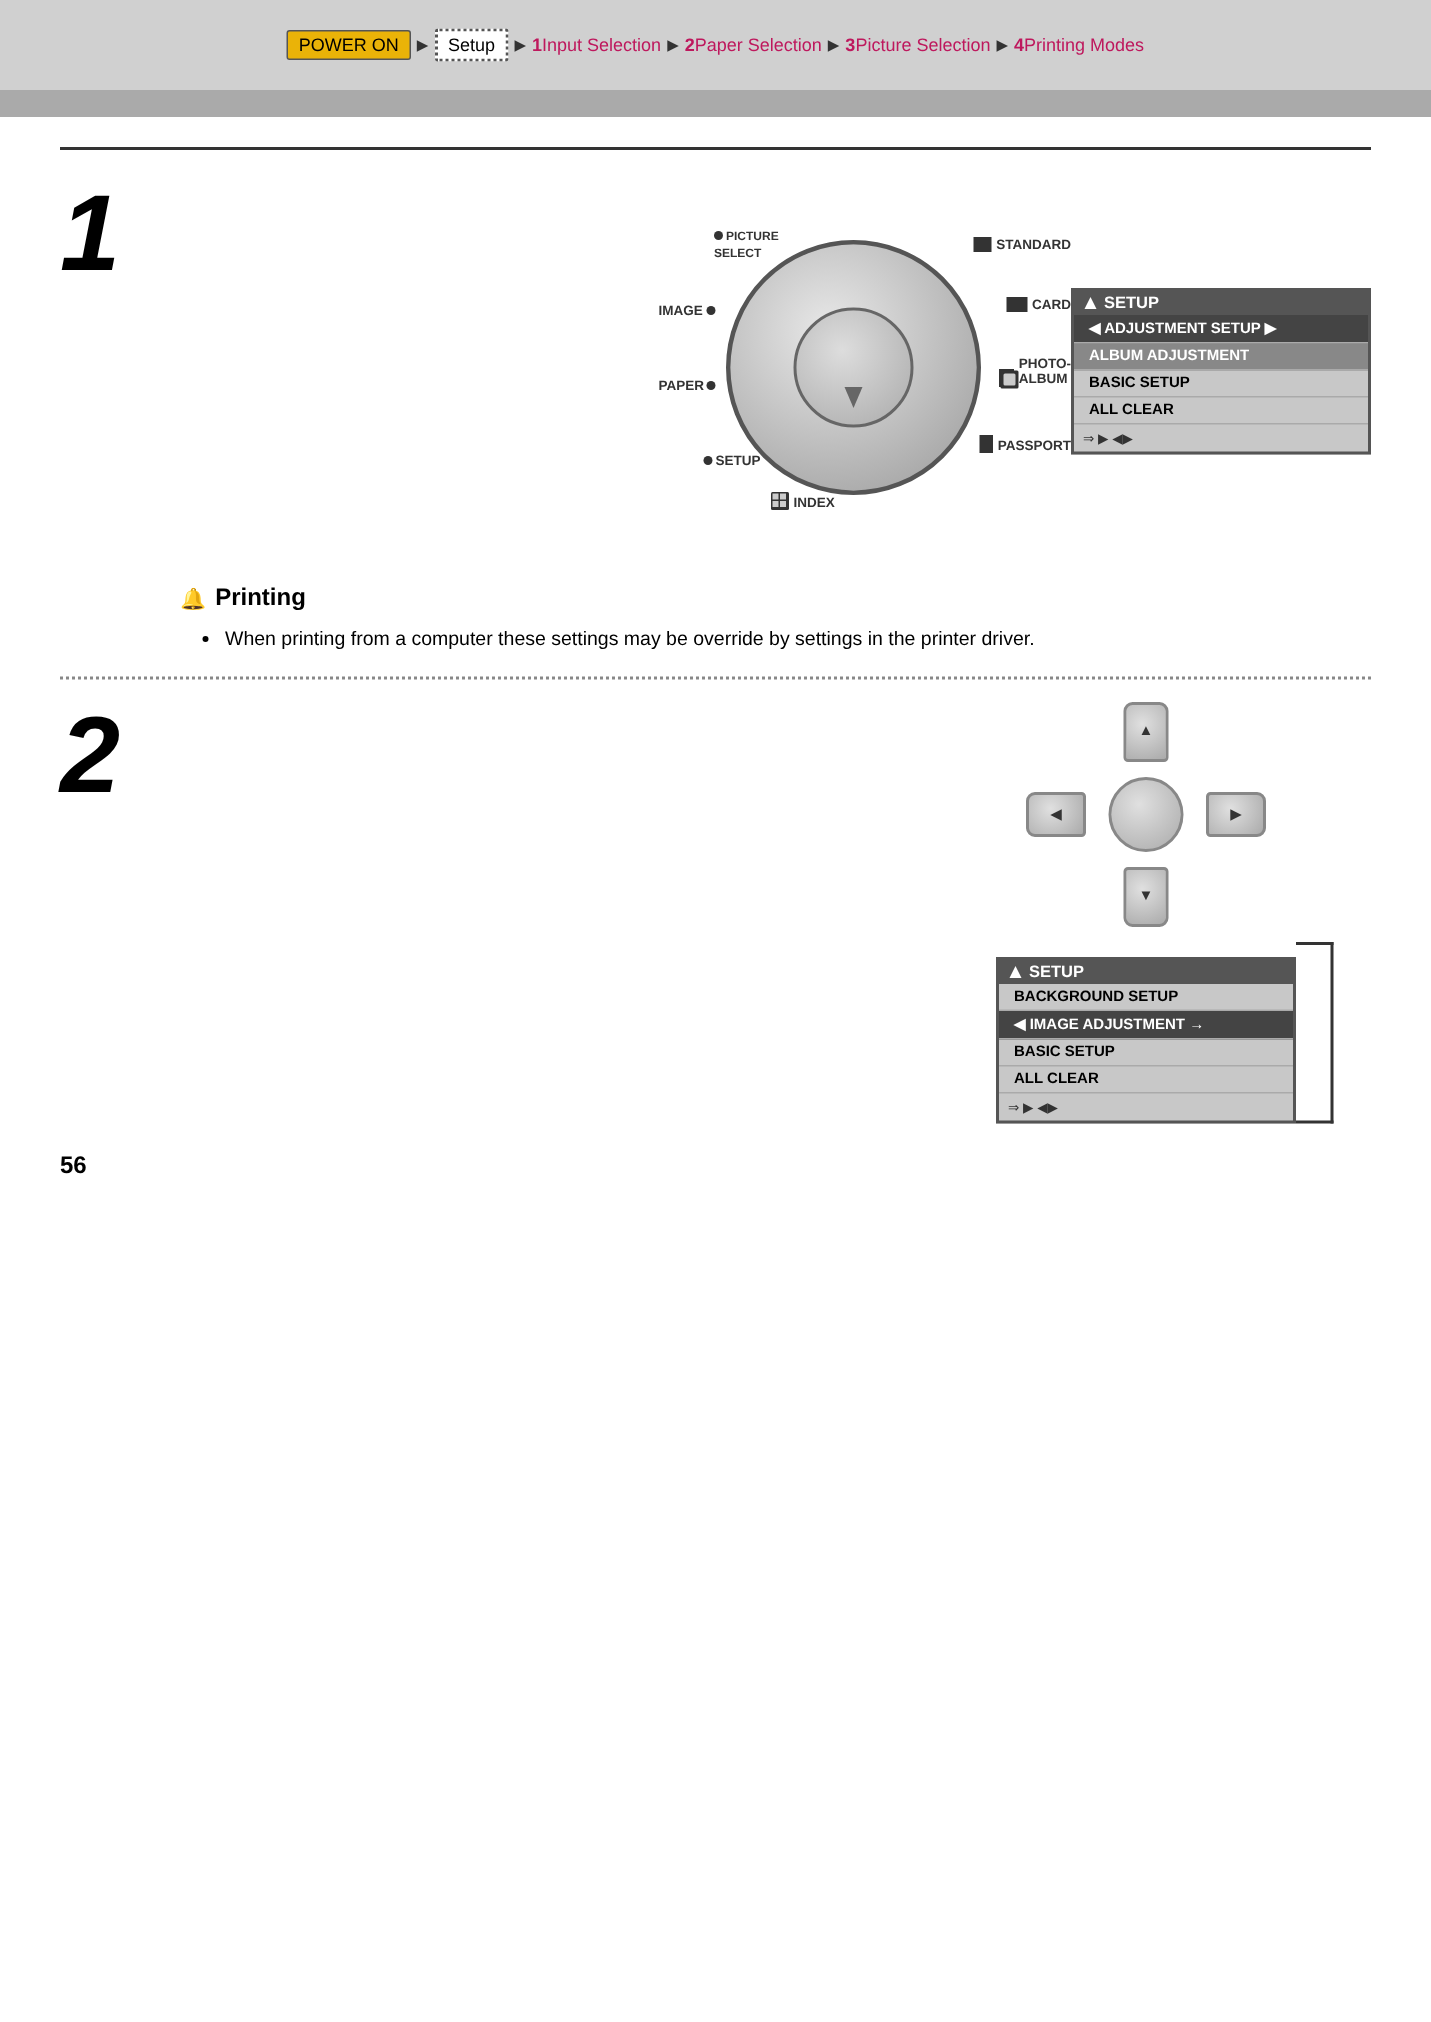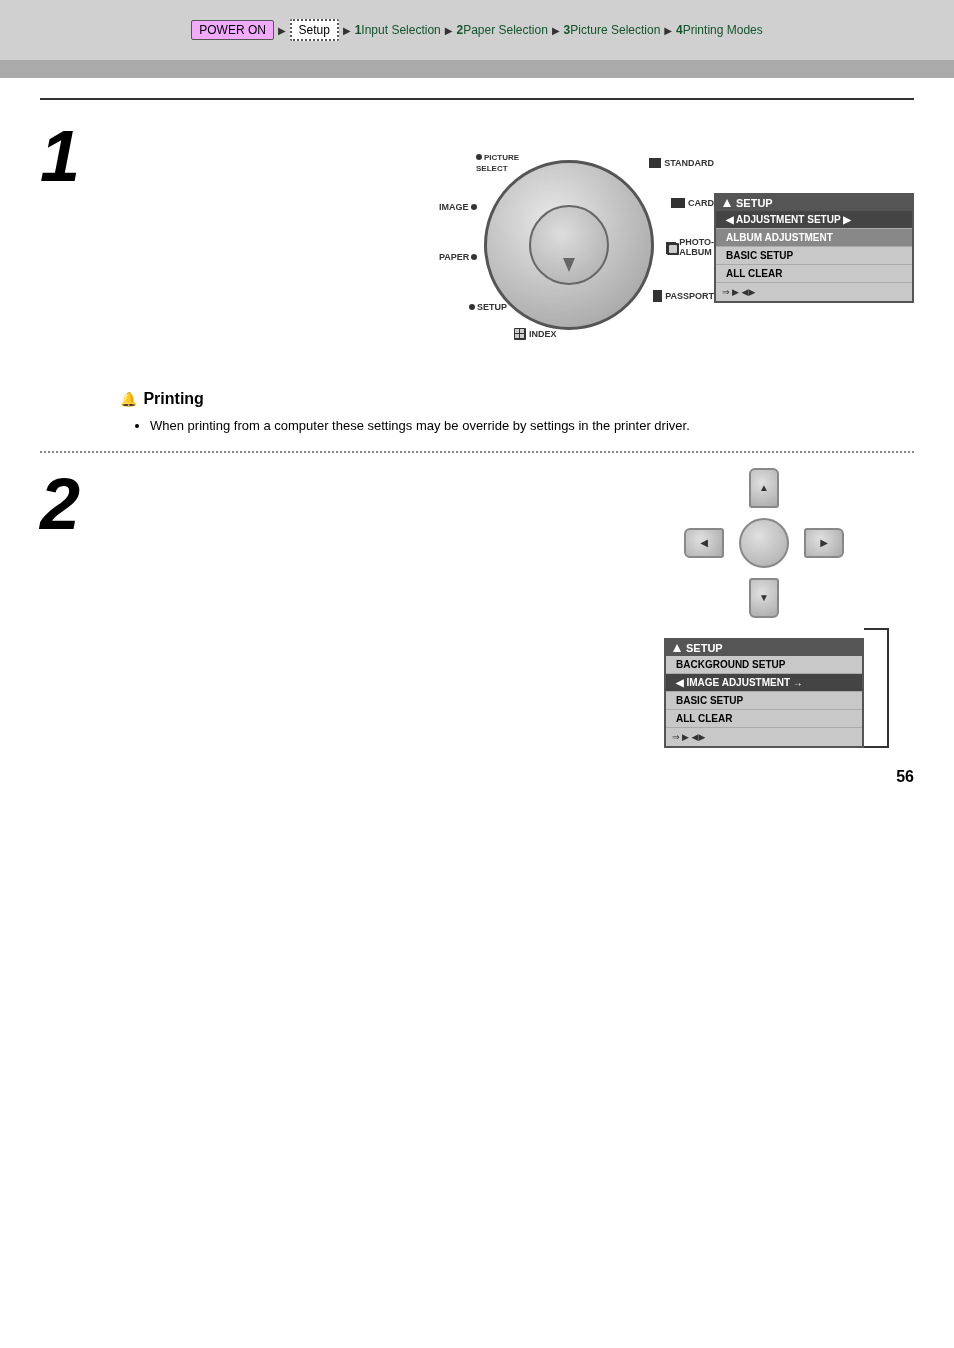--- a/index.html
+++ b/index.html
@@ -31,38 +31,38 @@
     .nav-step {
       display: flex;
       align-items: center;
       gap: 2px;
     }
 
     .nav-step-box {
       border: 1px solid #555;
       padding: 2px 7px;
       font-size: 12px;
-      background: #f0abfc;
+      background: #eab308;
       border-radius: 2px;
     }
 
     .nav-step-box.dotted {
       border: 2px dotted #555;
       background: #fff;
     }
 
     .nav-arrow {
       font-size: 10px;
       color: #333;
       margin: 0 2px;
     }
 
     .nav-step-label {
       font-size: 12px;
-      color: #14532d;
+      color: #be185d;
     }
 
     
     .divider-bar {
       background: #aaaaaa;
       height: 18px;
     }
 
     
     .main-content {
@@ -150,21 +150,21 @@
       margin-right: 2px;
     }
 
     
     .mode-label {
       position: absolute;
       font-size: 9px;
       font-weight: bold;
       color: #333;
       display: flex;
-      align-items: center;
+      align-items: flex-end;
       gap: 3px;
     }
 
     .mode-icon {
       width: 10px;
       height: 10px;
       background: #333;
       display: inline-block;
     }
 
@@ -328,21 +328,21 @@
     .dpad-right {
       width: 40px;
       height: 30px;
       right: 0;
       top: 50%;
       transform: translateY(-50%);
       border-radius: 3px 6px 6px 3px;
     }
 
     .page-number {
-      text-align: right;
+      text-align: left;
       font-size: 16px;
       font-weight: bold;
       padding-bottom: 20px;
     }
 
     .section1-right {
       display: flex;
       flex-direction: row;
       align-items: center;
     }

